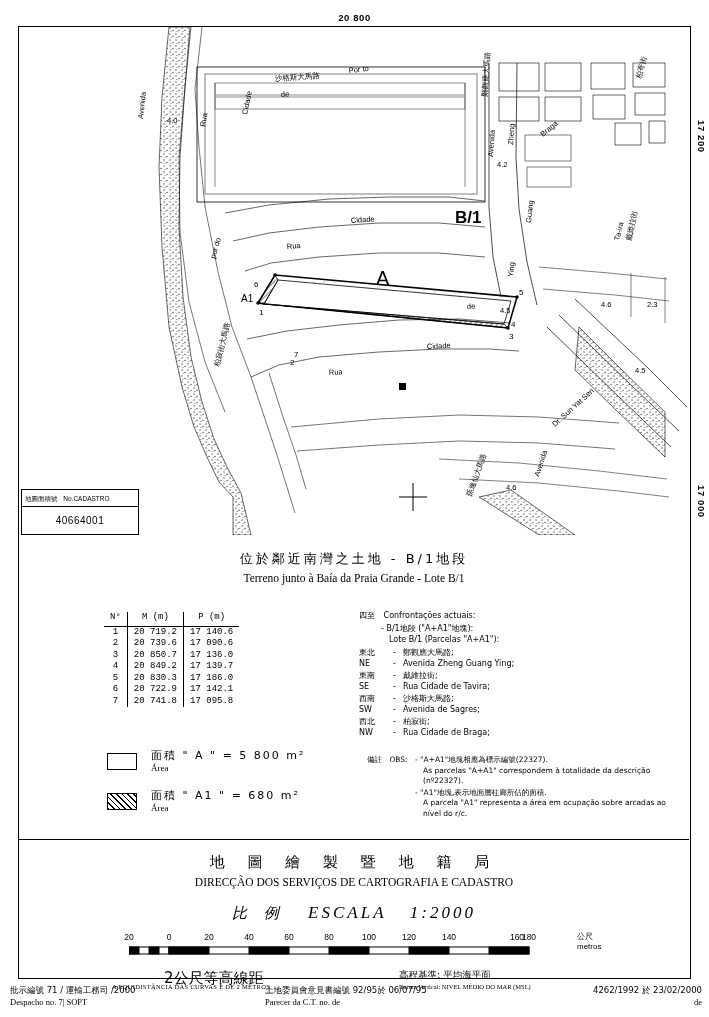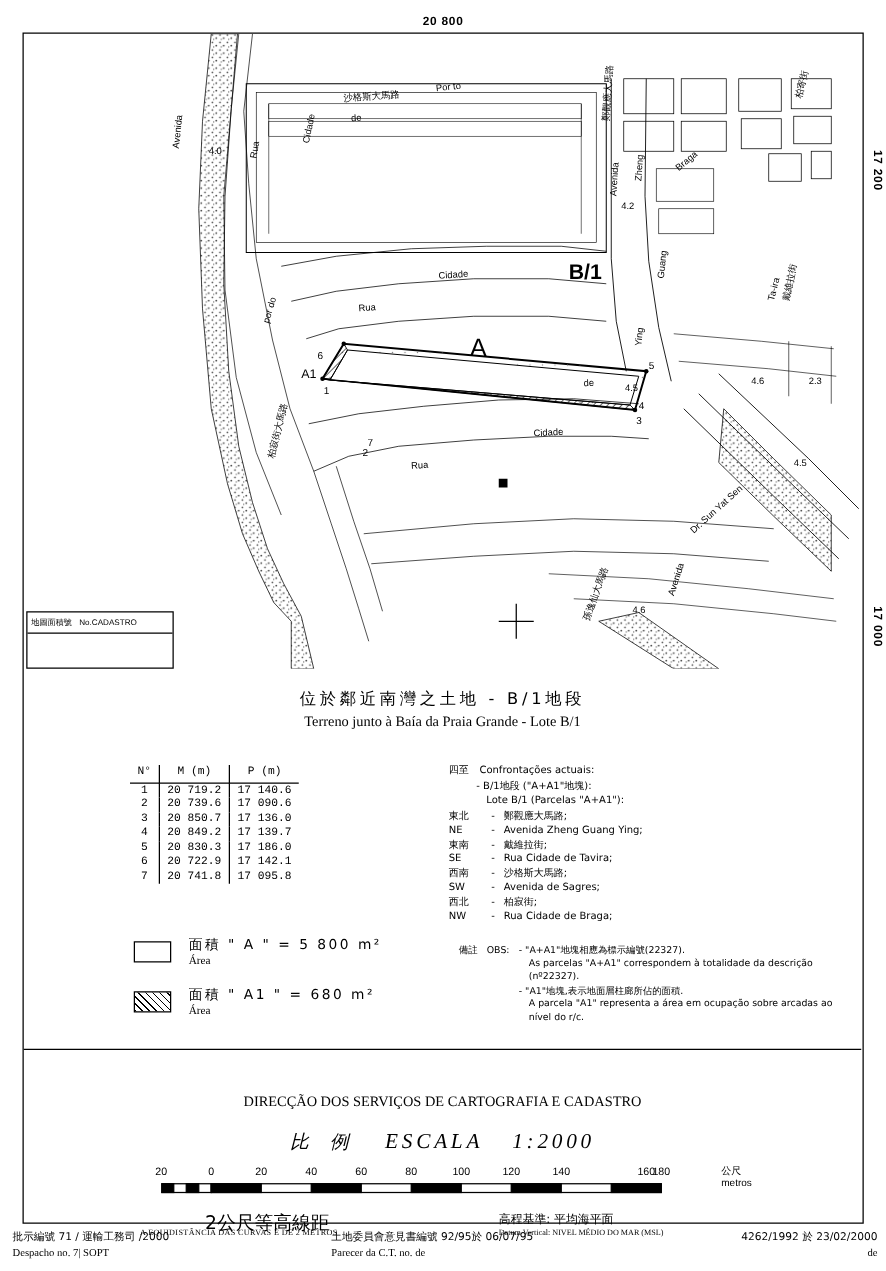--- a/index.html
+++ b/index.html
@@ -432,20 +432,21 @@
           </g>
         </g>
       </svg>
     </div>
 
     <div id="cadastro-box">
       <div class="cad-top">
         <span style="font-family:'DejaVu Sans',sans-serif;">地圖面積號</span>
         <span style="margin-left:4px;">No.CADASTRO</span>
       </div>
+      <div class="cad-num">40664001</div>
     </div>
 
     <div id="title-cn">位於鄰近南灣之土地 - B/1地段</div>
     <div id="title-pt">Terreno junto à Baía da Praia Grande - Lote B/1</div>
 
     <div id="coord-table">
       <table>
         <thead>
           <tr>
             <th class="c-n">N°</th>
@@ -575,20 +576,21 @@
           <div style="margin-left:8px;">As parcelas "A+A1" correspondem à totalidade da descrição (nº22327).</div>
         </div>
         <div class="obs-item">
           <div>- "A1"地塊,表示地面層柱廊所佔的面積.</div>
           <div style="margin-left:8px;">A parcela "A1" representa a área em ocupação sobre arcadas ao nível do r/c.</div>
         </div>
       </div>
     </div>
 
     <div id="dept-divider"></div>
+    <div id="dept-cn">地 圖 繪 製 暨 地 籍 局</div>
     <div id="dept-pt">DIRECÇÃO DOS SERVIÇOS DE CARTOGRAFIA E CADASTRO</div>
 
     <div id="scale-line">
       <span class="cn">比 例</span>
       <span style="margin:0 16px;">ESCALA</span>
       <span>1:2000</span>
     </div>
 
     <div id="scalebar-wrap">
       <div id="scalebar-labels">

